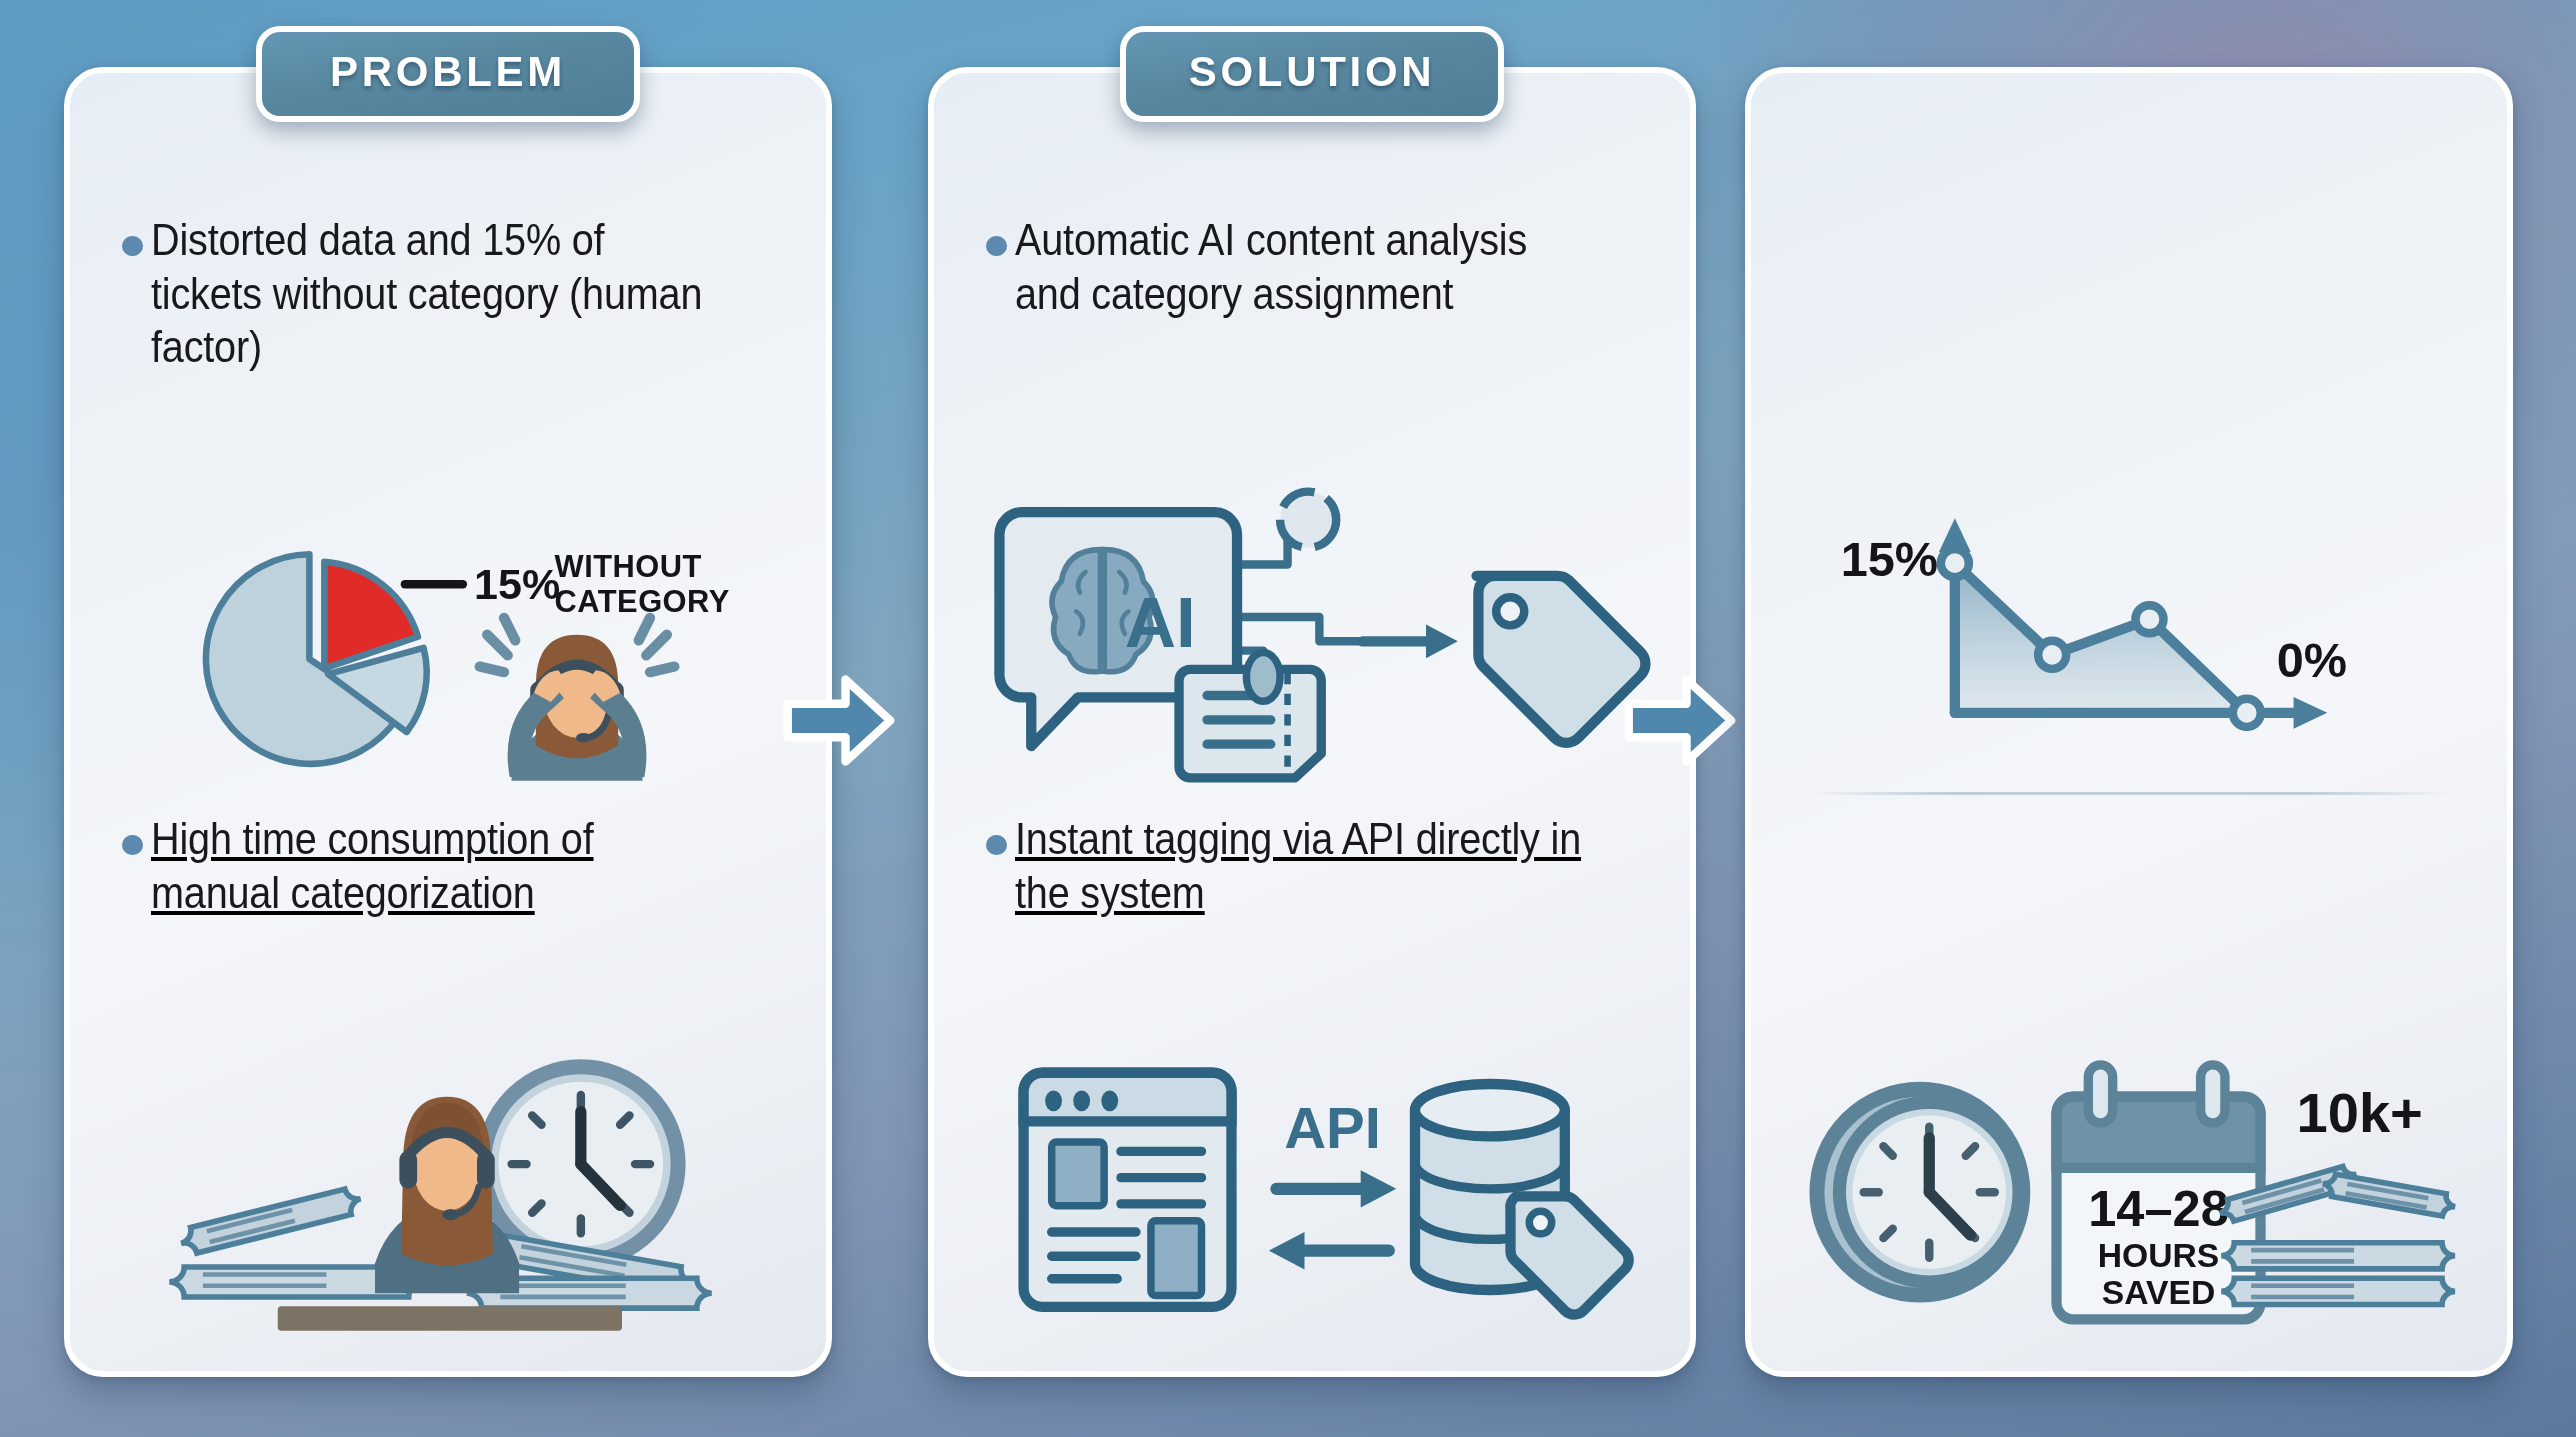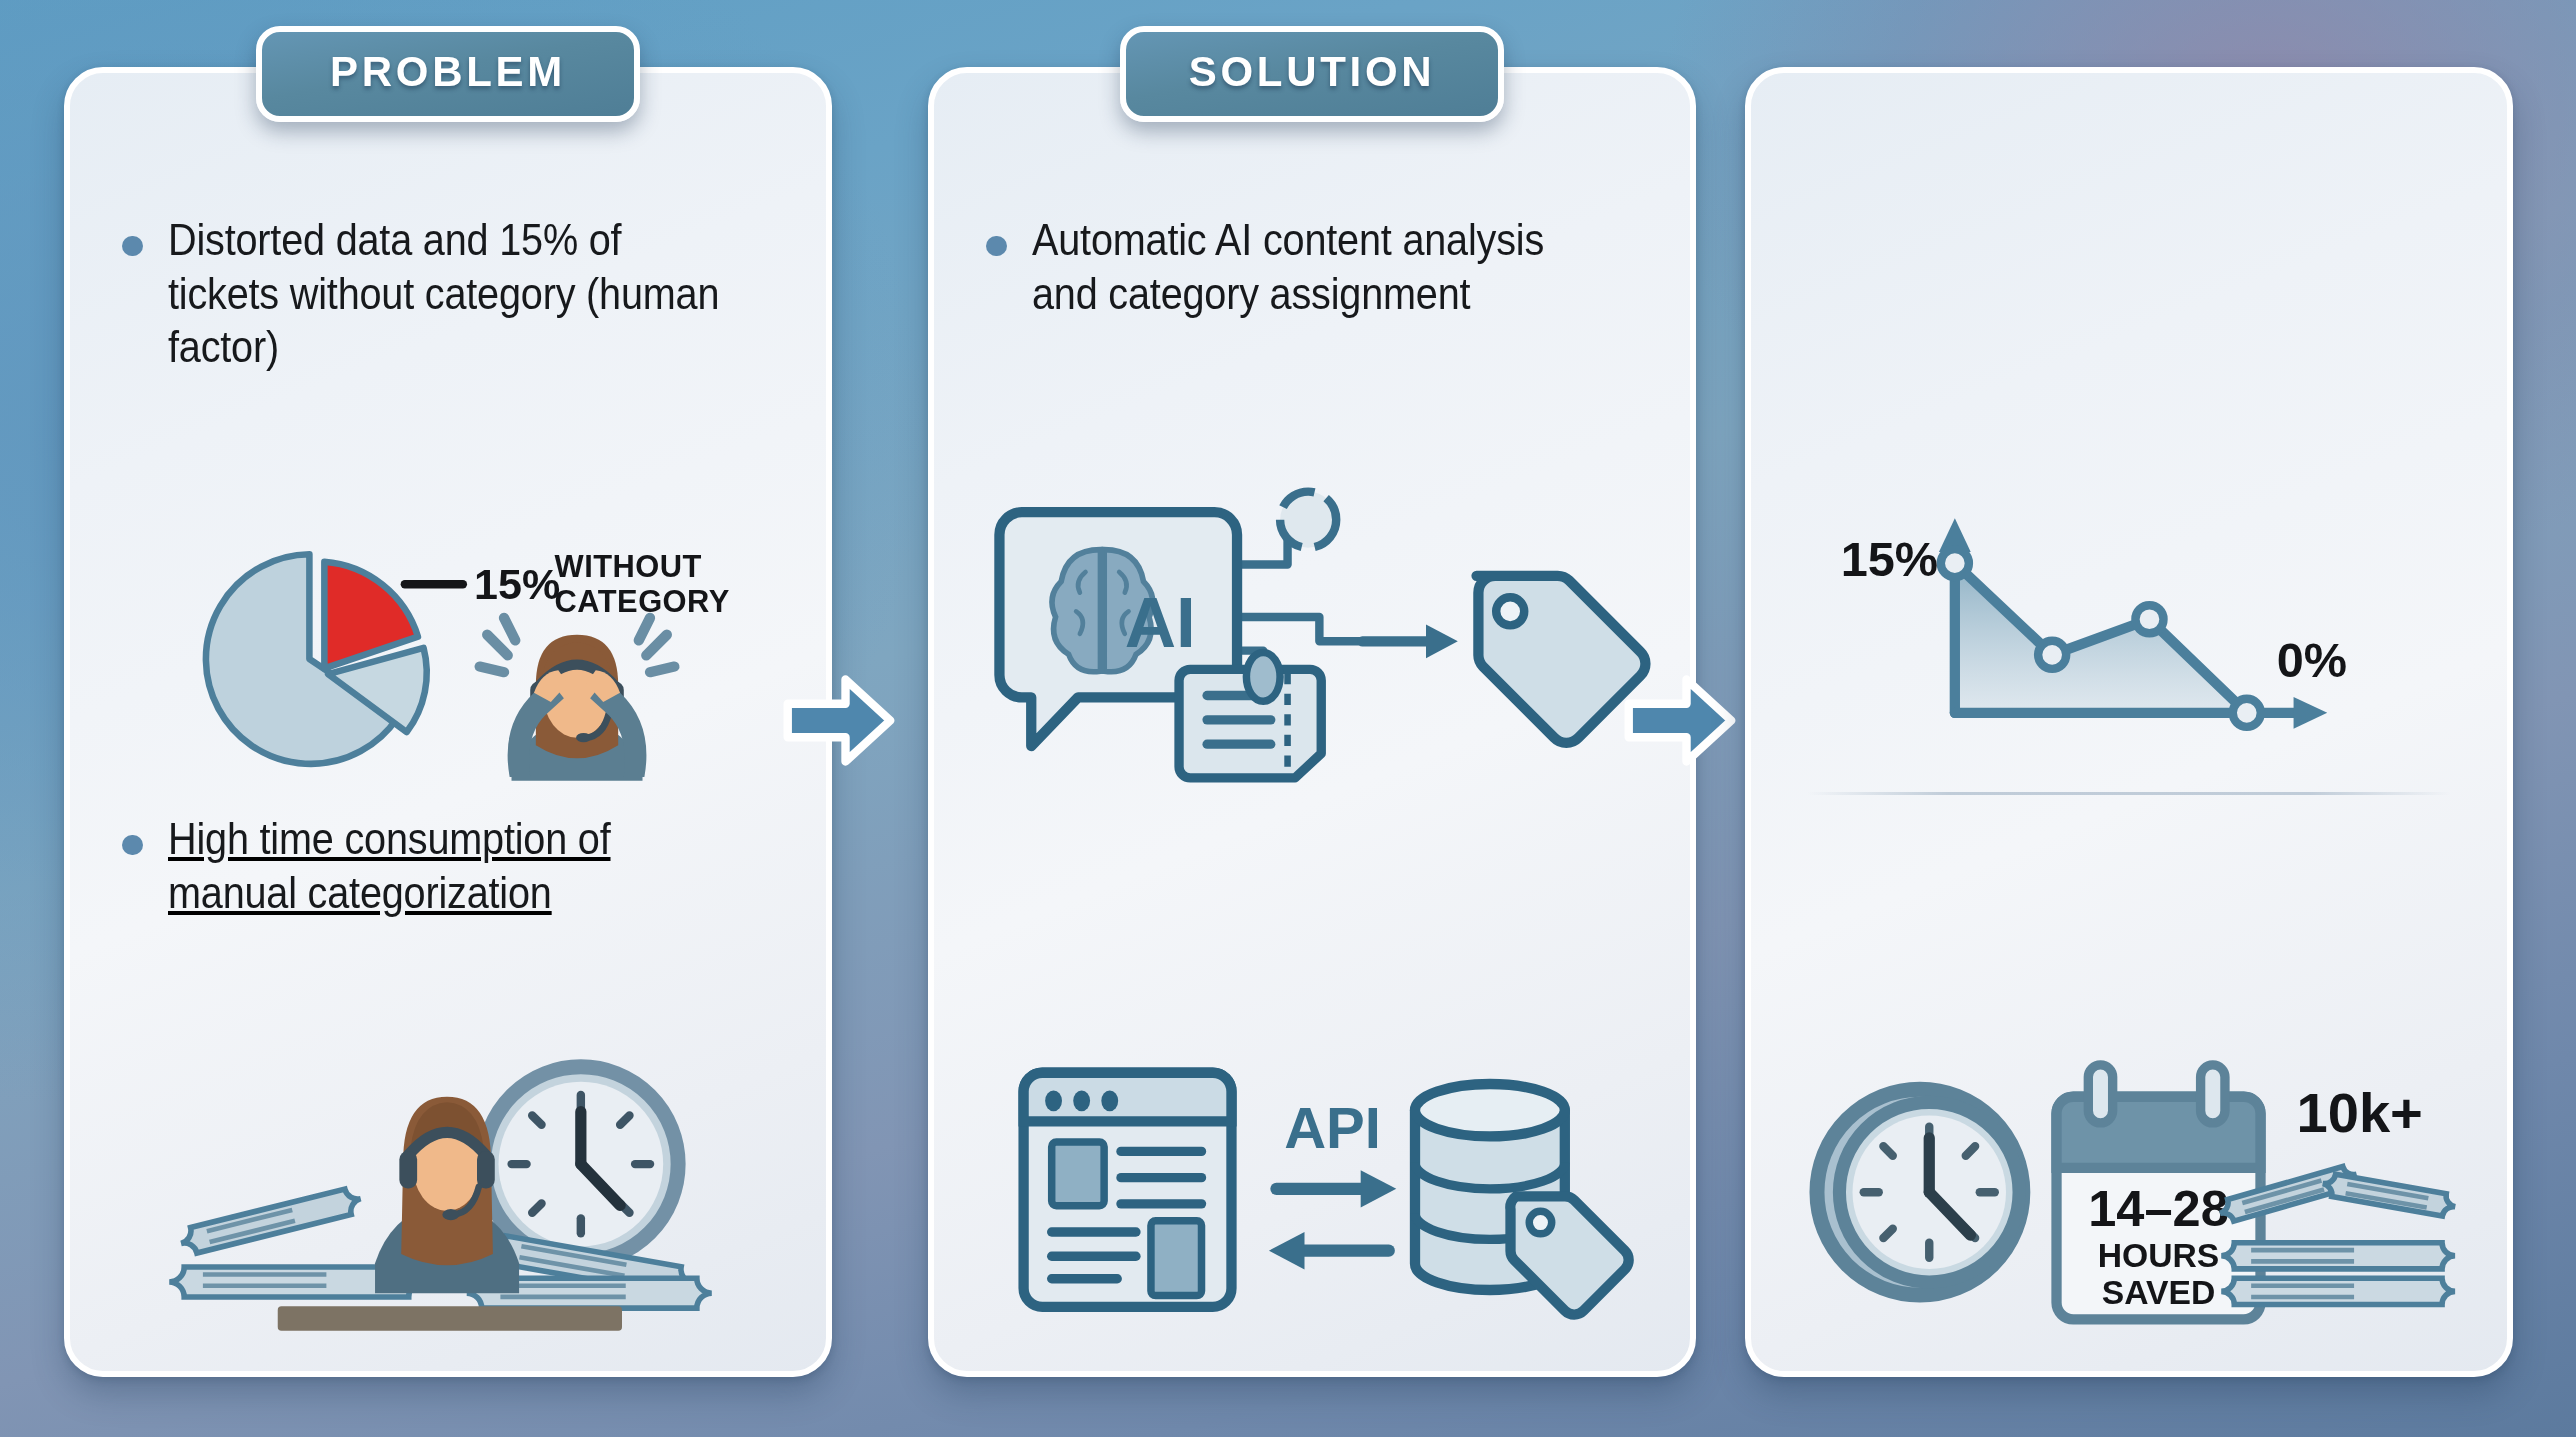--- a/index.html
+++ b/index.html
@@ -63,21 +63,21 @@
     line-height: 1;
   }
 
   
   .bullets { position: absolute; left: 52px; right: 37px; }
   .bullets.top { top: 140px; }
 
   .bullet {
     display: flex;
     align-items: flex-start;
-    gap: 25px;
+    gap: 8px;
   }
   .dot {
     flex: 0 0 auto;
     width: 20.6px; height: 20.6px;
     border-radius: 50%;
     background: #5c89ad;
     margin-top: 22.5px;
   }
   .btext {
     font-size: 44px;
@@ -331,20 +331,26 @@
           <ellipse cx="292" cy="204" rx="18" ry="26" fill="#9fbccd" stroke="#2d6381" stroke-width="8"></ellipse>
         </g>
 
         <g>
           <path d="M520 96 h86 a18 18 0 0 1 13 5 l76 76 a18 18 0 0 1 0 26 l-66 66 a18 18 0 0 1 -26 0 l-76 -76 a18 18 0 0 1 -5 -13 v-66 a18 18 0 0 1 18 -18 z" fill="#cfdee7" stroke="#2d6381" stroke-width="11" stroke-linejoin="round"></path>
           <circle cx="556" cy="134" r="15" fill="#eef3f7" stroke="#2d6381" stroke-width="9"></circle>
         </g>
       </svg>
     </div>
 
+    <div class="bullets bottom">
+      <div class="bullet">
+        <span class="dot"></span>
+        <span class="btext">Instant tagging via API directly in the system</span>
+      </div>
+    </div>
 
     <div class="art art-bottom">
       <svg width="618" height="300" viewBox="0 0 660 320">
 
         <g>
           <rect x="22" y="38" width="222" height="250" rx="20" fill="#e2eaf0" stroke="#2d6381" stroke-width="11"></rect>
           <path d="M22 58 a20 20 0 0 1 20 -20 h182 a20 20 0 0 1 20 20 v32 h-222 z" fill="#cbdbe5" stroke="#2d6381" stroke-width="11"></path>
           <g fill="#2d6381">
               <ellipse cx="54" cy="68" rx="9" ry="11"></ellipse>
               <ellipse cx="84" cy="68" rx="9" ry="11"></ellipse>

